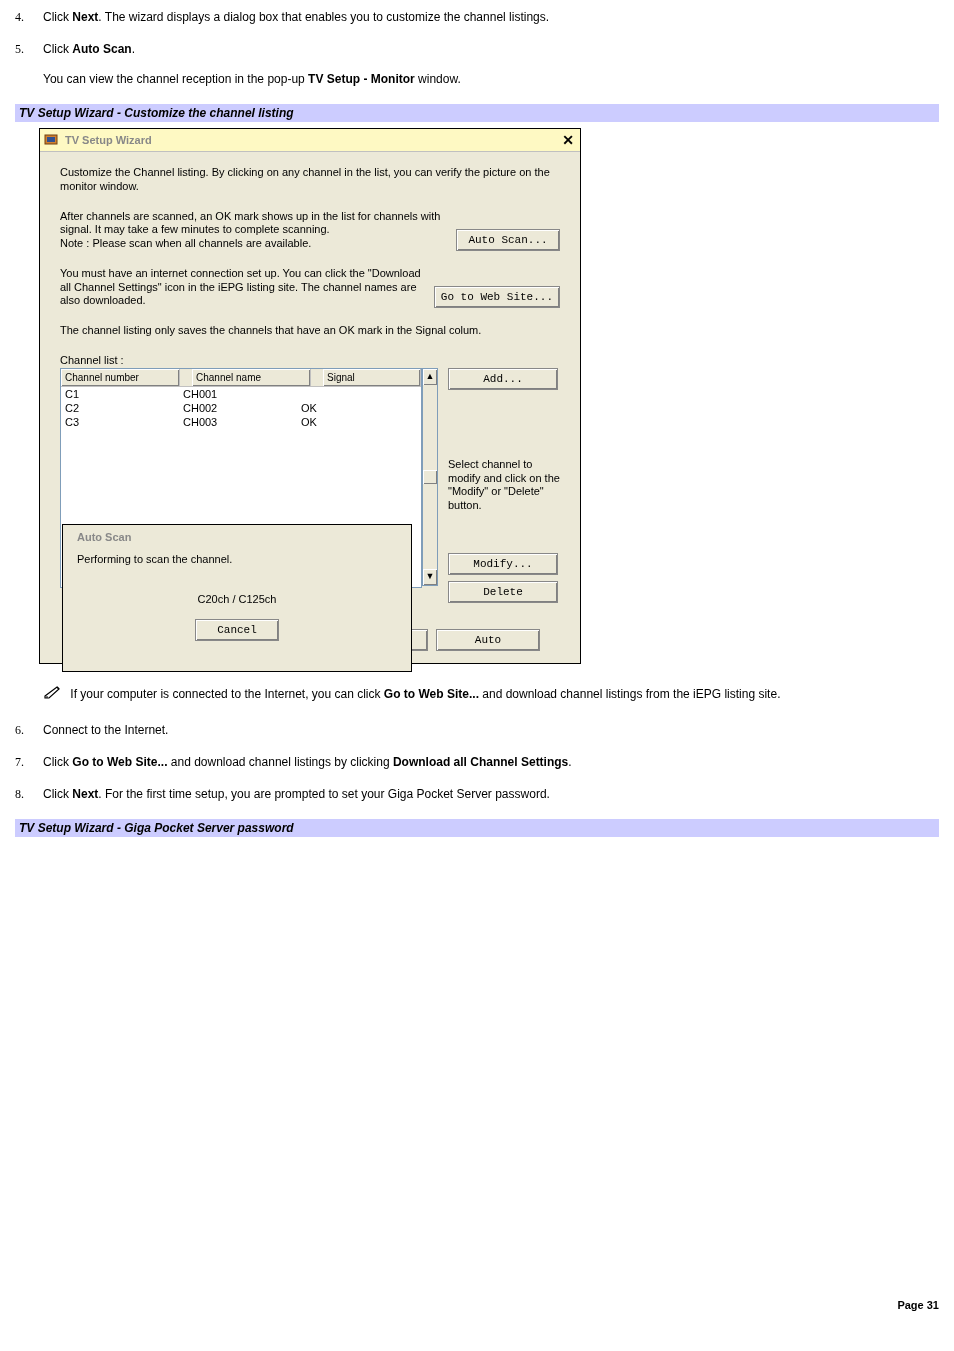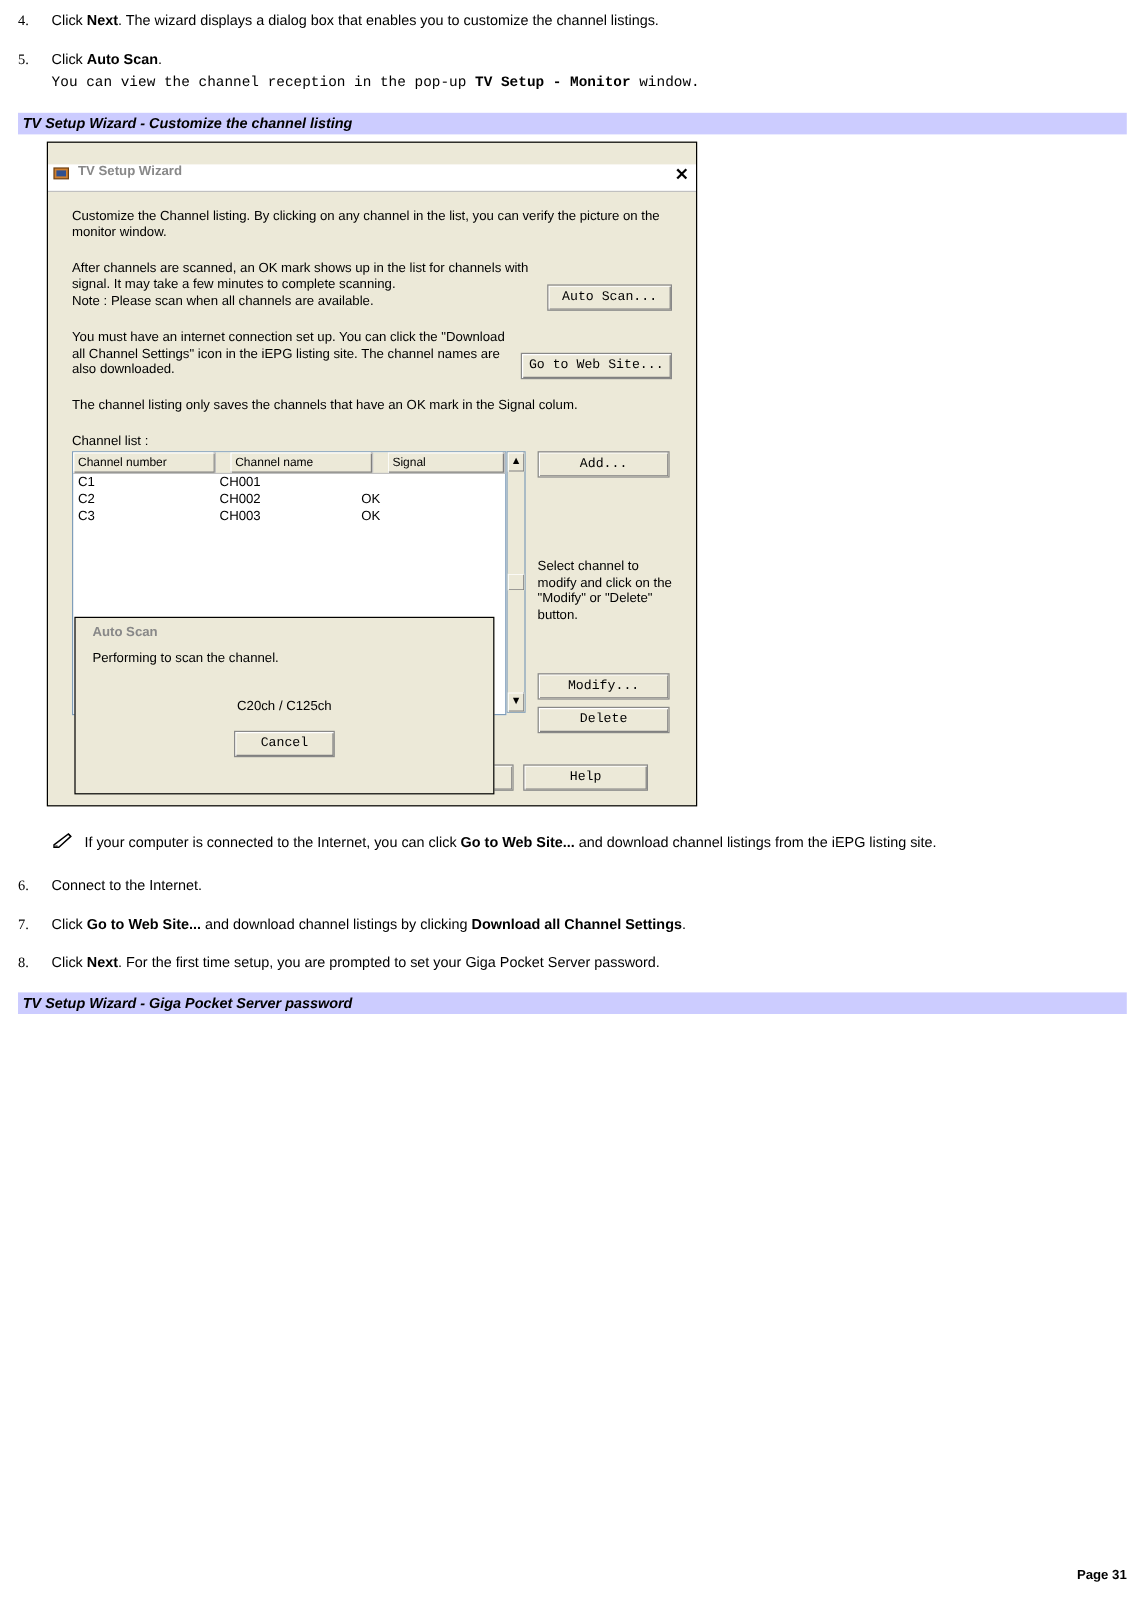--- a/index.html
+++ b/index.html
@@ -23,22 +23,21 @@
     min-height: 14px;
   }
   ol.doc-steps > li > .num {
     position: absolute;
     left: 0;
     top: 0;
     font-family: "Times New Roman", serif;
     font-size: 12px;
   }
   .sub {
-    margin-top: 6px;
-    font-family: Liberation Mono, monospace;
+    margin-top: 16px;
   }
   .heading-bar {
     background: #ccccff;
     font-weight: bold;
     font-style: italic;
     padding: 2px 4px;
     margin: 8px 0 4px 0;
     font-size: 12px;
   }
   .note-row {
@@ -62,29 +61,28 @@
     width: 540px;
     margin: 6px 0 6px 24px;
     border: 1px solid #000;
     background: #ece9d8;
     font-family: Tahoma, sans-serif;
     font-size: 11px;
     color: #000;
     position: relative;
   }
   .titlebar {
-    background: #ffffff;
+    background: #fef9c3;
     border-bottom: 1px solid #c0c0c0;
     height: 22px;
     display: flex;
-    align-items: flex-start;
+    align-items: center;
     padding: 0 4px;
     font-weight: bold;
     color: #888;
-    margin-top: 18px;
   }
   .titlebar .app-icon {
     display: inline-flex;
     margin-right: 5px;
   }
   .titlebar .title-text {
     flex: 1;
   }
   .titlebar .close-x {
     font-family: Arial, sans-serif;
@@ -332,21 +330,21 @@
         <div class="winbtn">Delete</div>
       </div>
     </div>
   </div>
 
   <div class="dlg-footer">
     <div class="winbtn">&lt; Back</div>
     <div class="winbtn">Next &gt;</div>
     <span class="gap"></span>
     <div class="winbtn">Cancel</div>
-    <div class="winbtn">Help</div>
+    <div class="winbtn">Auto</div>
   </div>
 
   <div class="autoscan-overlay">
     <div class="ov-title">Auto Scan</div>
     <div class="ov-text">Performing to scan the channel.</div>
     <div class="ov-progress">C20ch / C125ch</div>
     <div class="ov-btn"><span class="winbtn" style="min-width:70px">Cancel</span></div>
   </div>
 </div>
 

